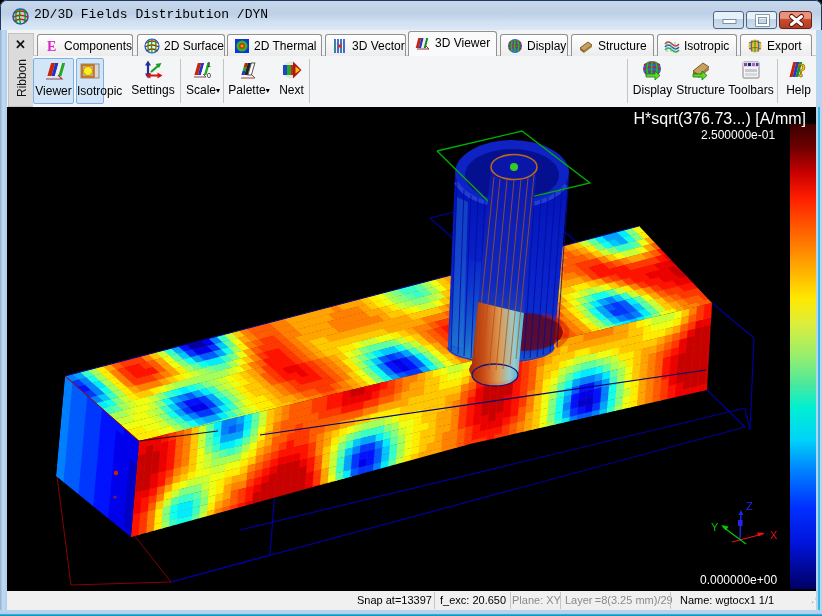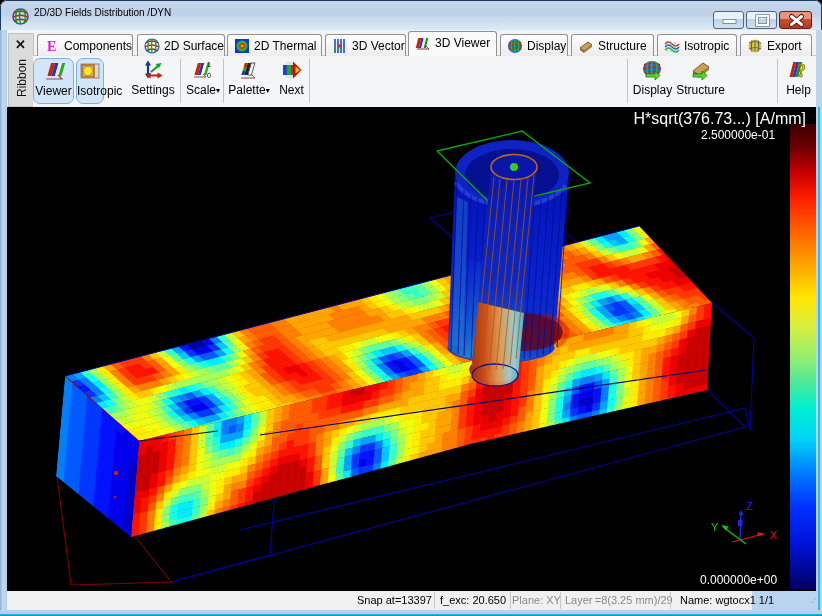--- a/index.html
+++ b/index.html
@@ -1,41 +1,41 @@
 <!DOCTYPE html>
 <html><head><meta charset="utf-8">
 <style>
 html,body{margin:0;padding:0;width:822px;height:616px;overflow:hidden;background:#000;}
 *{box-sizing:border-box;}
 body{font-family:"Liberation Sans",sans-serif;}
 #win{position:absolute;left:0;top:0;width:822px;height:616px;border-radius:7px 7px 0 0;overflow:hidden;background:#b9d4ee;box-shadow:inset 0 0 0 1px #1c3a60;}
 #title{position:absolute;left:1px;top:1px;width:820px;height:29px;background:linear-gradient(#c6d7eb,#bed0e6 45%,#cfdff1 70%,#dbe9f7);border-radius:6px 6px 0 0;}
-#ttext{position:absolute;left:33px;top:6px;font-size:10px;color:#000;}
+#ttext{position:absolute;left:33px;top:6px;font-size:13px;color:#000;font-family:Liberation Mono, monospace;}
 .capbtn{position:absolute;top:10px;height:18px;border-radius:3px;}
 #bmin{left:712px;width:31px;background:linear-gradient(#e7f1fa 45%,#c0d4e7 46%,#cfdfee);border:1px solid #51667e;}
 #bmax{left:745px;width:31px;background:linear-gradient(#e7f1fa 45%,#c0d4e7 46%,#cfdfee);border:1px solid #51667e;}
 #bclose{left:778px;width:33px;background:linear-gradient(#e8937e 40%,#c94e32 45%,#b33b22);border:1px solid #6c1e11;}
 #ribbon{position:absolute;left:7px;top:30px;width:809px;height:77px;background:#f2f3f5;}
 #lstrip{position:absolute;left:1px;top:3px;width:26px;height:74px;background:#dbdbdb;border:1px solid #c2c2c2;}
 #lx{position:absolute;left:6px;top:3px;font-size:13px;font-weight:bold;color:#111;}
 #lrib{position:absolute;left:-17px;top:37px;font-size:12px;color:#111;transform:rotate(-90deg);width:60px;text-align:center;}
 .tab{position:absolute;top:4px;height:22px;background:linear-gradient(#ffffff,#ececec);border:1px solid #919191;border-bottom:none;border-radius:3px 3px 0 0;font-size:12px;color:#000;white-space:nowrap;}
 .tab .ic{position:absolute;left:6px;top:3px;width:16px;height:16px;}
 .tab .tl{position:absolute;left:26px;top:4px;}
 .tabrow{position:absolute;left:26px;top:0px;width:783px;height:26px;border-bottom:1px solid #c9c9c9;}
 #atab{background:#fafafa;height:25px;top:1px;z-index:3;border-bottom:none;text-decoration:underline;}
 #tbar{position:absolute;left:26px;top:26px;width:783px;height:51px;background:#f4f5f6;}
 .tbtn{position:absolute;top:2px;height:46px;text-align:center;font-size:12px;color:#000;}
 .tbtn .bic{display:block;margin:1px auto 0;width:22px;height:22px;}
 .tbtn .blb{display:block;margin-top:2px;}
-.sel{background:#d3e6f8;border:1px solid #7eb0e3;border-radius:7px;}
+.sel{background:#d3e6f8;border:1px solid #7eb0e3;border-radius:2px;}
 .vsep{position:absolute;top:3px;width:1px;height:44px;background:#c4c4c4;}
 .caret{font-size:8px;vertical-align:1px;}
 #vp{position:absolute;left:7px;top:107px;width:809px;height:484px;background:#000;}
-#status{position:absolute;left:7px;top:591px;width:745px;height:19px;background:#f0f0f0;font-size:11px;color:#000;padding-left:24px;}
+#status{position:absolute;left:7px;top:591px;width:809px;height:19px;background:#f0f0f0;font-size:11px;color:#000;padding-left:24px;}
 .sit{position:absolute;top:3px;white-space:nowrap;}
 .ssep{position:absolute;top:1px;width:1px;height:17px;background:#c6c6c6;}
 #bot{position:absolute;left:0px;top:610px;width:822px;height:6px;background:linear-gradient(#b7d2ea 0%,#b7d2ea 58%,#25b4e6 62%,#25b4e6 88%,#1c3a60 100%);}
 #rbord{position:absolute;left:816px;top:30px;width:6px;height:580px;background:#b9d4ee;}
 #rcyan{position:absolute;left:818px;top:107px;width:2px;height:505px;background:#2fb9e8;}
 #lbord{position:absolute;left:0px;top:30px;width:7px;height:580px;background:linear-gradient(90deg,#8fb0cf,#c2d9f0 40%,#b1cfeb);}
 </style></head>
 <body>
 <div id="win">
   <div id="title">
@@ -233,20 +233,33 @@
           <span class="blb">Display</span>
         </div>
       <div class="tbtn" style="left:643px;width:49px">
           <svg class="bic" viewBox="0 0 22 22">
             <path d="M3 12 L13 4 L19 8 L9 16 Z" fill="#c8a060" stroke="#7a5a28"></path>
             <path d="M3 12 L9 16 L9 19 L3 15 Z" fill="#8a6a30"></path>
             <path d="M9 16 L19 8 L19 11 L9 19 Z" fill="#a88040"></path>
             <path d="M3 15 L12 15 L12 12 L17 16.5 L12 21 L12 18 L3 18 Z" fill="#55dd22" stroke="#227711" stroke-width="0.8"></path>
           </svg>
           <span class="blb">Structure</span>
+        </div>
+      <div class="tbtn" style="left:695px;width:46px">
+          <svg class="bic" viewBox="0 0 22 22">
+            <rect x="3" y="3" width="16" height="16" rx="1" fill="#f4f4f4" stroke="#888"></rect>
+            <rect x="3" y="3" width="16" height="5" fill="#d8d8e8"></rect>
+            <rect x="4" y="4" width="3" height="3" fill="#884499"></rect>
+            <rect x="8" y="4" width="3" height="3" fill="#222266"></rect>
+            <rect x="12" y="4" width="3" height="3" fill="#aa66bb"></rect>
+            <rect x="16" y="4" width="2.5" height="3" fill="#5533aa"></rect>
+            <rect x="5" y="10" width="12" height="3" fill="#c8c8d8"></rect>
+            <rect x="5" y="14" width="12" height="3" fill="#d8d8e0"></rect>
+          </svg>
+          <span class="blb">Toolbars</span>
         </div>
       <div class="vsep" style="left:744px"></div>
       <div class="tbtn" style="left:750px;width:31px">
           <svg class="bic" viewBox="0 0 22 22">
             <g transform="skewX(-14) translate(5,0)">
               <rect x="1" y="3" width="3" height="15" fill="#cc2200"></rect>
               <rect x="4" y="3" width="3" height="15" fill="#2936cc"></rect>
               <rect x="7" y="3" width="3" height="15" fill="#1f8f1f"></rect>
               <rect x="10" y="3" width="2" height="15" fill="#e8e8e8"></rect>
             </g>

